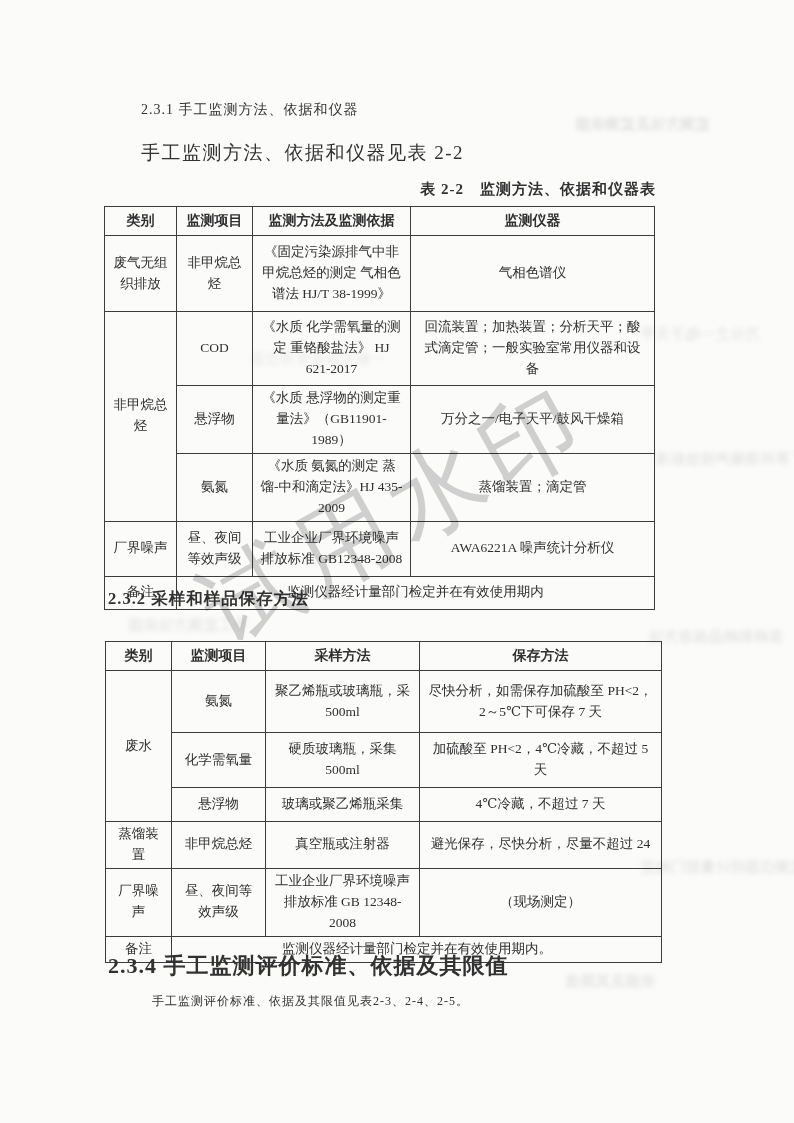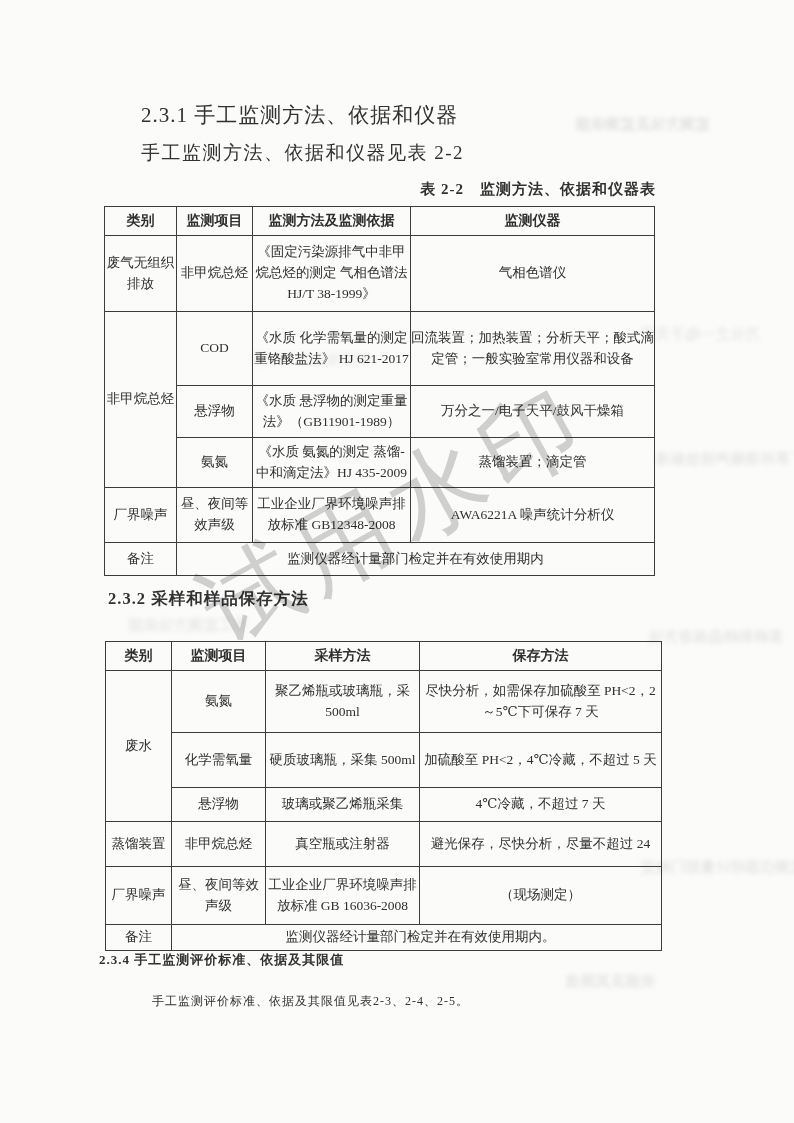--- a/index.html
+++ b/index.html
@@ -6,41 +6,41 @@
   .page{
     position:relative;
     width:794px;height:1123px;
     margin:0 auto;
     background:#fbfbfa;
     overflow:hidden;
     font-family:"Liberation Serif","DejaVu Serif",serif;
     color:#323232;
   }
   
-  .h231{position:absolute;left:141px;top:101px;font-size:21px;font-weight:400;letter-spacing:1px;white-space:nowrap;}
+  .h231{position:absolute;left:141px;top:101px;font-size:14px;font-weight:400;letter-spacing:1px;white-space:nowrap;}
   .p231{position:absolute;left:141px;top:140px;font-size:19px;letter-spacing:1.5px;white-space:nowrap;}
   .caption{position:absolute;left:104px;top:180px;width:552px;text-align:right;font-size:15px;font-weight:700;letter-spacing:1px;}
   .h232{position:absolute;left:108px;top:588px;font-size:16.5px;font-weight:700;letter-spacing:1px;white-space:nowrap;}
-  .h234{position:absolute;left:99px;top:951px;font-size:13px;font-weight:700;letter-spacing:1px;white-space:nowrap;text-align:right;}
+  .h234{position:absolute;left:108px;top:951px;font-size:22px;font-weight:700;letter-spacing:1px;white-space:nowrap;text-align:right;}
   .p234{position:absolute;left:152px;top:993px;font-size:12px;letter-spacing:1px;white-space:nowrap;}
 
   
   table.doc{
     position:absolute;
     border-collapse:collapse;
     table-layout:fixed;
     font-size:13.5px;
     line-height:1.55;
     color:#2f2f2f;
   }
   table.doc td,table.doc th{
     border:1px solid #3c3c3c;
     text-align:center;
     vertical-align:middle;
-    padding:2px 0;
+    padding:2px 7px;
     font-weight:400;
     word-break:break-word;
   }
   table.doc th{font-weight:700;font-size:14px;}
   table.doc{border:1.6px solid #333;}
   #table-monitoring{left:104px;top:206px;width:550px;}
   #table-sampling{left:105px;top:641px;width:556px;}
   .cell-left{text-align:center;padding-left:8px !important;}
   
   .watermark{
@@ -187,21 +187,21 @@
       </tr>
       <tr style="height:45px">
         <td>蒸馏装置</td>
         <td>非甲烷总烃</td>
         <td>真空瓶或注射器</td>
         <td>避光保存，尽快分析，尽量不超过 24</td>
       </tr>
       <tr style="height:58px">
         <td>厂界噪声</td>
         <td>昼、夜间等效声级</td>
-        <td>工业企业厂界环境噪声排放标准 GB 16036-2008</td>
+        <td>工业企业厂界环境噪声排放标准 GB 12348-2008</td>
         <td>（现场测定）</td>
       </tr>
       <tr style="height:23px">
         <td>备注</td>
         <td colspan="3" class="cell-left">监测仪器经计量部门检定并在有效使用期内。</td>
       </tr>
     </tbody>
       </table>
 
     <div class="h234">2.3.4 手工监测评价标准、依据及其限值</div>

